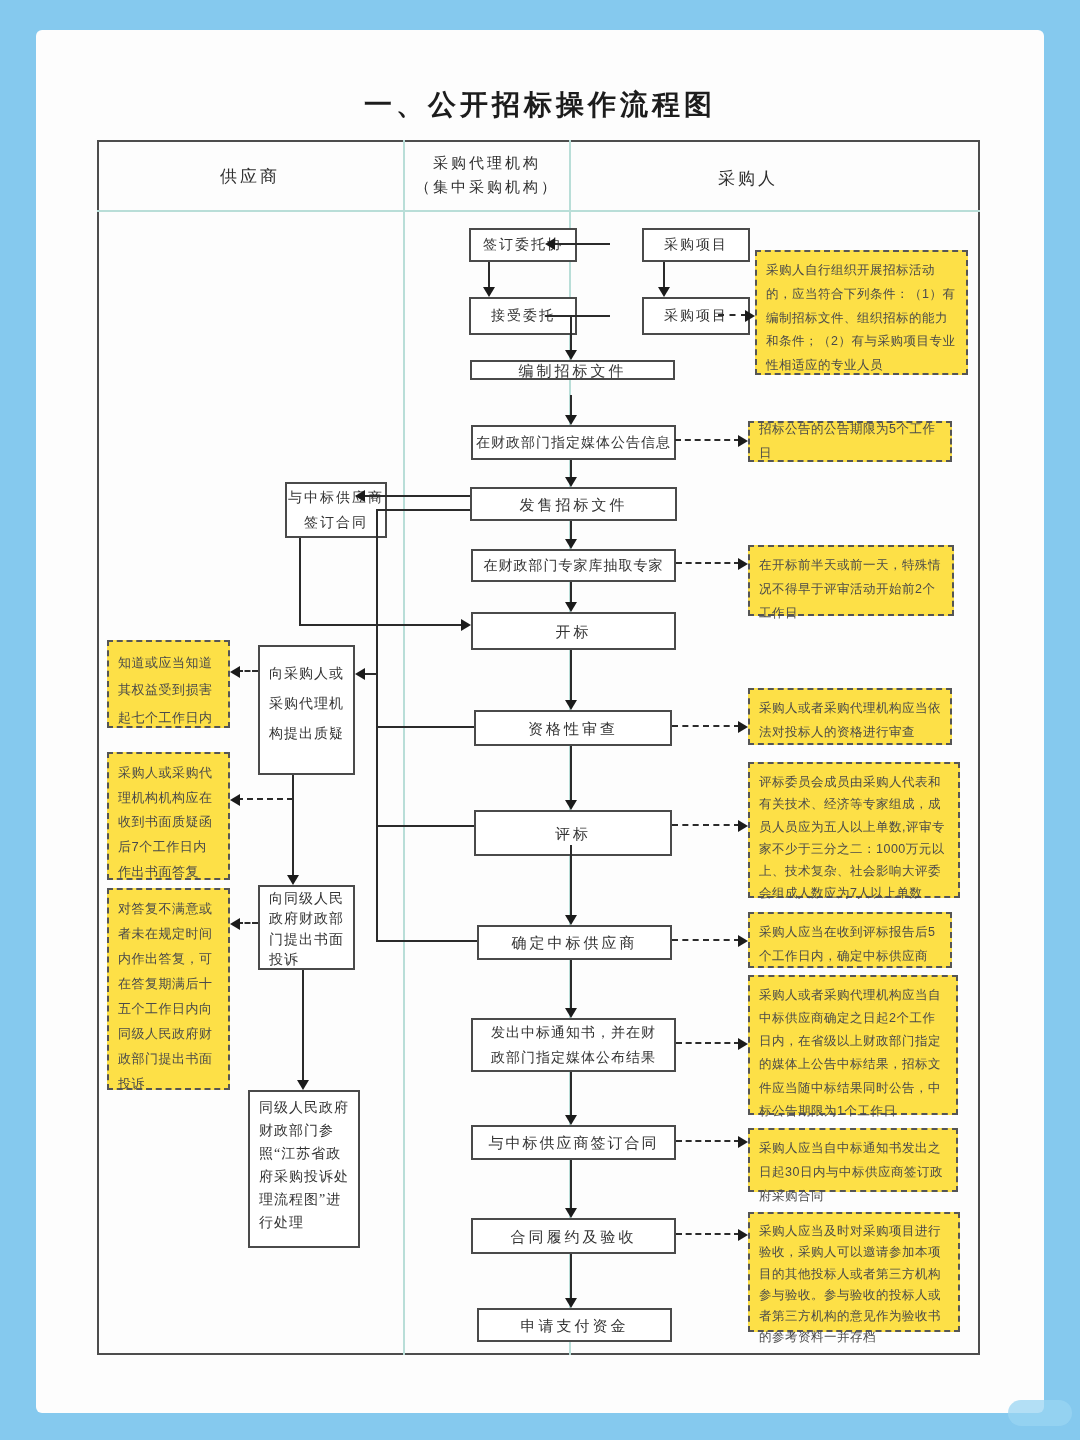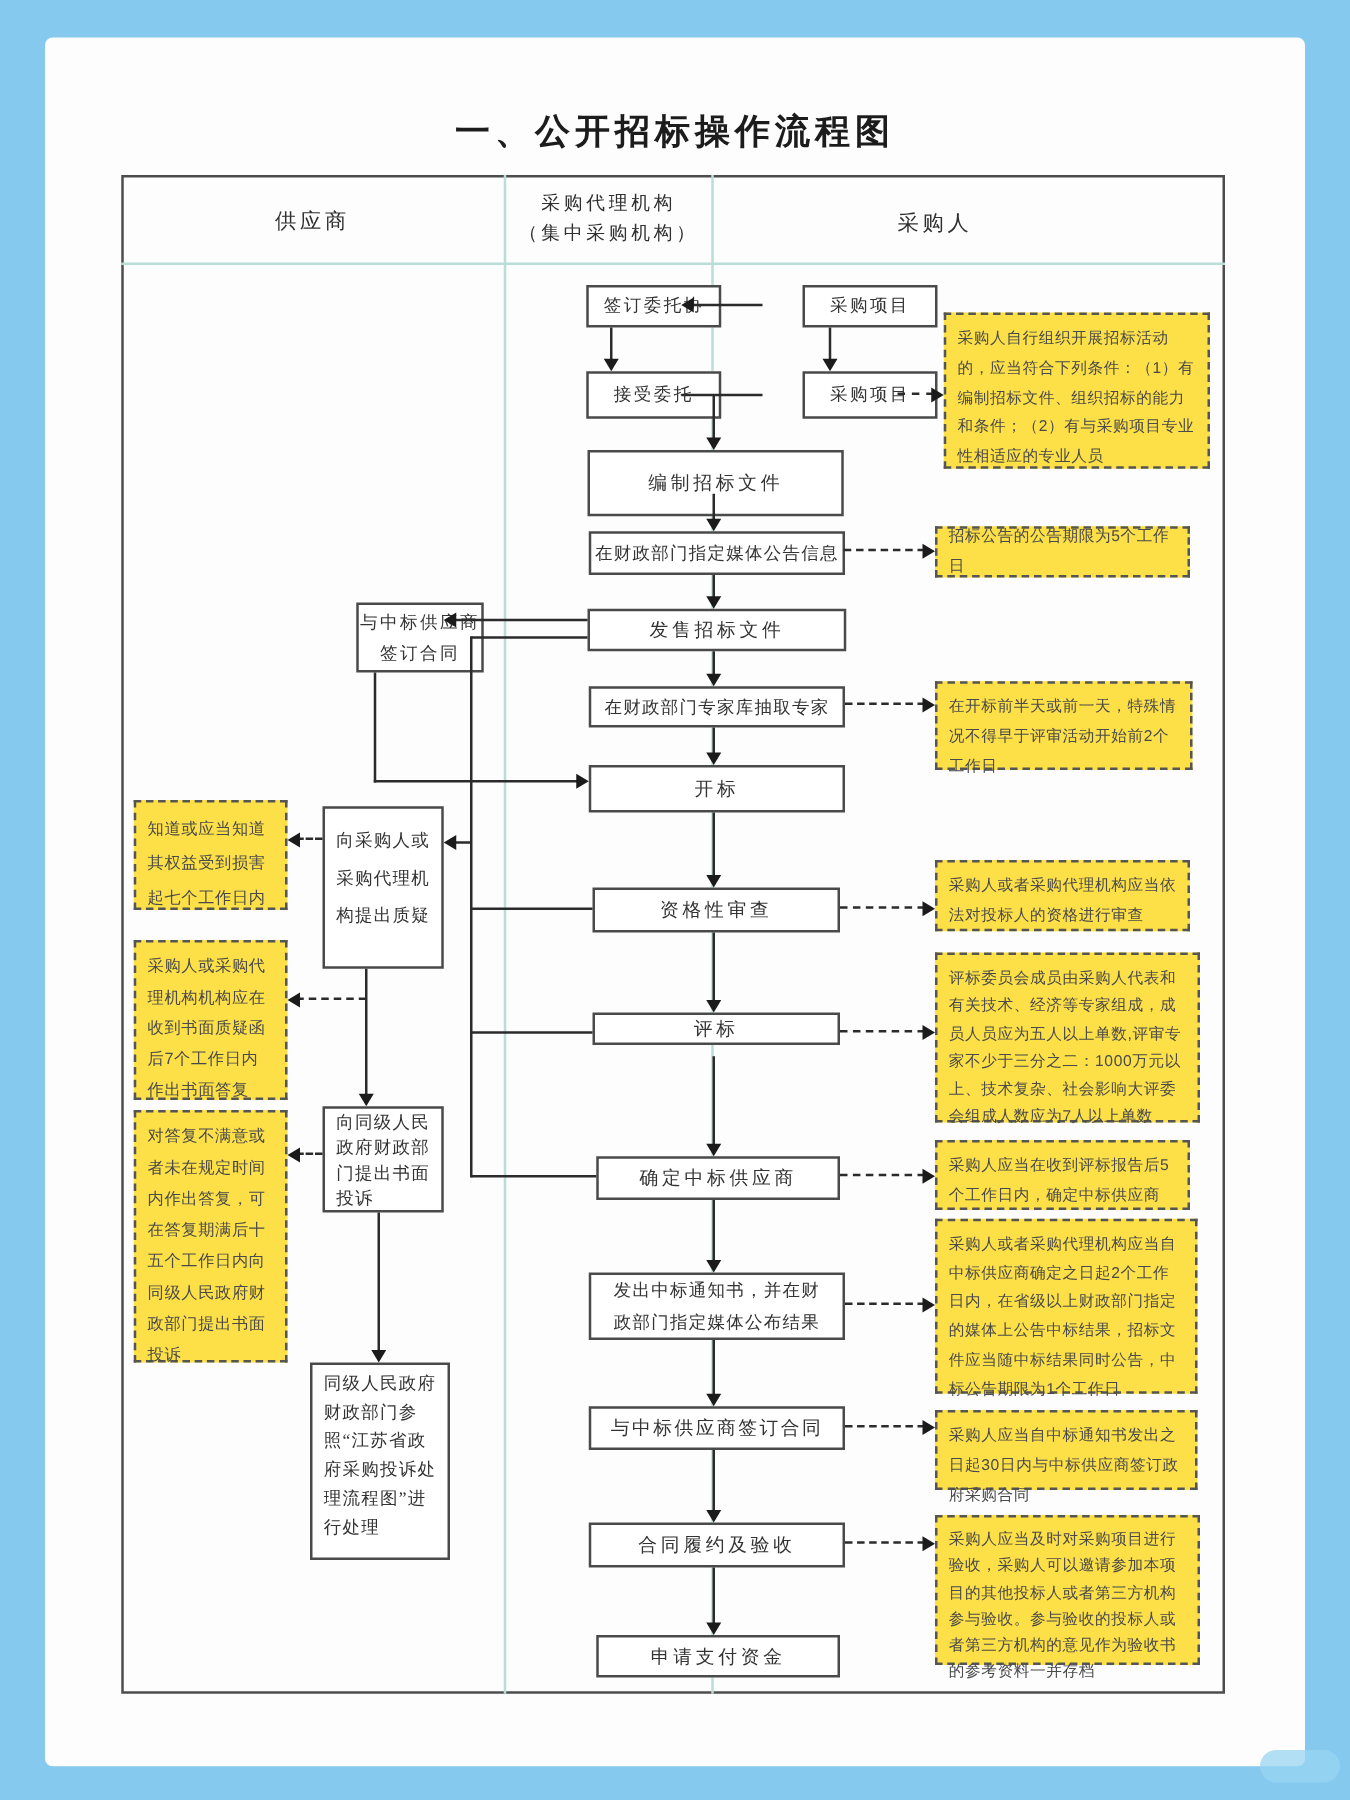--- a/index.html
+++ b/index.html
@@ -43,29 +43,29 @@
   <div class="colhead" style="left:403px;top:151px;width:168px;font-size:15px;">
     <div>采购代理机构</div>
     <div>（集中采购机构）</div>
   </div>
   <div class="colhead" style="left:571px;top:165px;width:354px;">采购人</div>
 
   <div class="node small" style="left:437px;top:228px;width:108px;height:34px;">签订委托协</div>
   <div class="node small" style="left:610px;top:228px;width:108px;height:34px;">采购项目</div>
   <div class="node small" style="left:437px;top:297px;width:108px;height:38px;">接受委托</div>
   <div class="node small" style="left:610px;top:297px;width:108px;height:38px;">采购项目</div>
-  <div class="node" style="left:470px;top:360px;width:205px;height:53px;">编制招标文件</div>
+  <div class="node" style="left:470px;top:360px;width:205px;height:20px;">编制招标文件</div>
   <div class="node wide" style="left:471px;top:425px;width:205px;height:35px;">在财政部门指定媒体公告信息</div>
   <div class="node" style="left:470px;top:487px;width:207px;height:34px;">发售招标文件</div>
   <div class="node small" style="left:253px;top:482px;width:102px;height:56px;line-height:1.8;">与中标供应商签订合同</div>
   <div class="node wide" style="left:471px;top:549px;width:205px;height:33px;">在财政部门专家库抽取专家</div>
   <div class="node" style="left:471px;top:612px;width:205px;height:38px;">开标</div>
   <div class="node para" style="left:258px;top:645px;width:97px;height:130px;font-size:14px;line-height:2.15;padding:12px 9px;">向采购人或采购代理机构提出质疑</div>
   <div class="node" style="left:474px;top:710px;width:198px;height:36px;">资格性审查</div>
-  <div class="node" style="left:474px;top:810px;width:198px;height:26px;">评标</div>
+  <div class="node" style="left:474px;top:810px;width:198px;height:46px;">评标</div>
   <div class="node para" style="left:258px;top:885px;width:97px;height:85px;font-size:14px;line-height:1.45;padding:2px 9px;">向同级人民政府财政部门提出书面投诉</div>
   <div class="node" style="left:477px;top:925px;width:195px;height:35px;">确定中标供应商</div>
   <div class="node wide" style="left:471px;top:1018px;width:205px;height:54px;line-height:1.8;padding:0 14px;">发出中标通知书，并在财政部门指定媒体公布结果</div>
   <div class="node para" style="left:248px;top:1090px;width:112px;height:158px;font-size:14px;line-height:1.65;padding:4px 9px;">同级人民政府财政部门参照“江苏省政府采购投诉处理流程图”进行处理</div>
   <div class="node" style="left:471px;top:1125px;width:205px;height:35px;letter-spacing:2px;">与中标供应商签订合同</div>
   <div class="node" style="left:471px;top:1218px;width:205px;height:36px;">合同履约及验收</div>
   <div class="node" style="left:477px;top:1308px;width:195px;height:34px;">申请支付资金</div>
 
   <div class="note" style="left:755px;top:250px;width:213px;height:125px;">采购人自行组织开展招标活动的，应当符合下列条件：（1）有编制招标文件、组织招标的能力和条件；（2）有与采购项目专业性相适应的专业人员</div>
   <div class="note center" style="left:748px;top:421px;width:204px;height:41px;">招标公告的公告期限为5个工作日</div>

